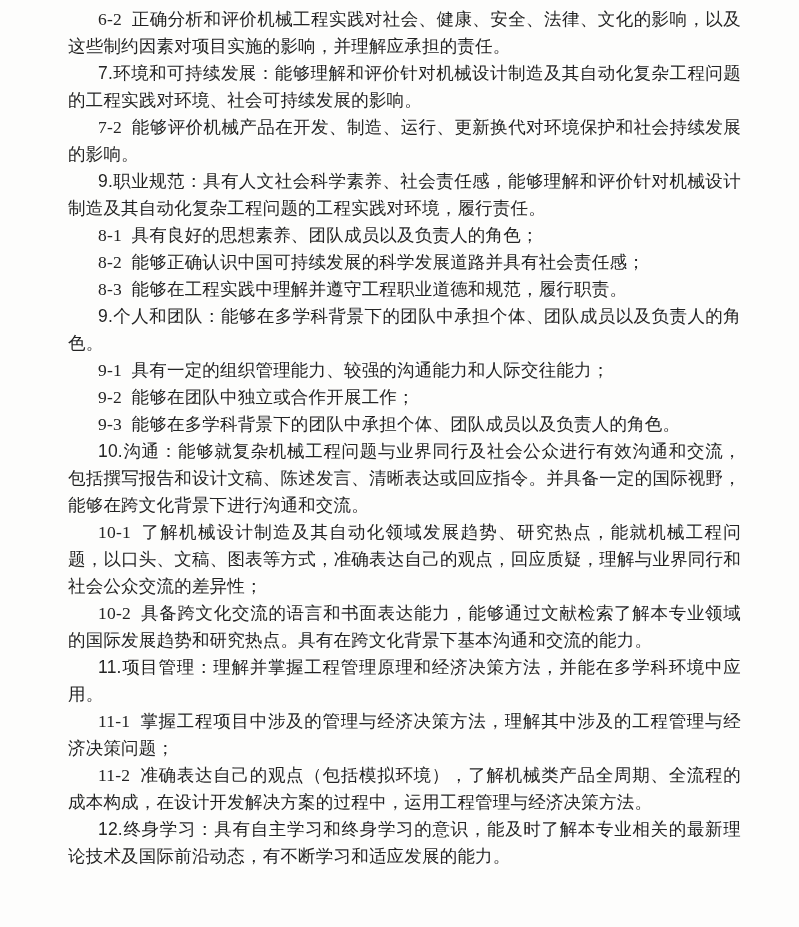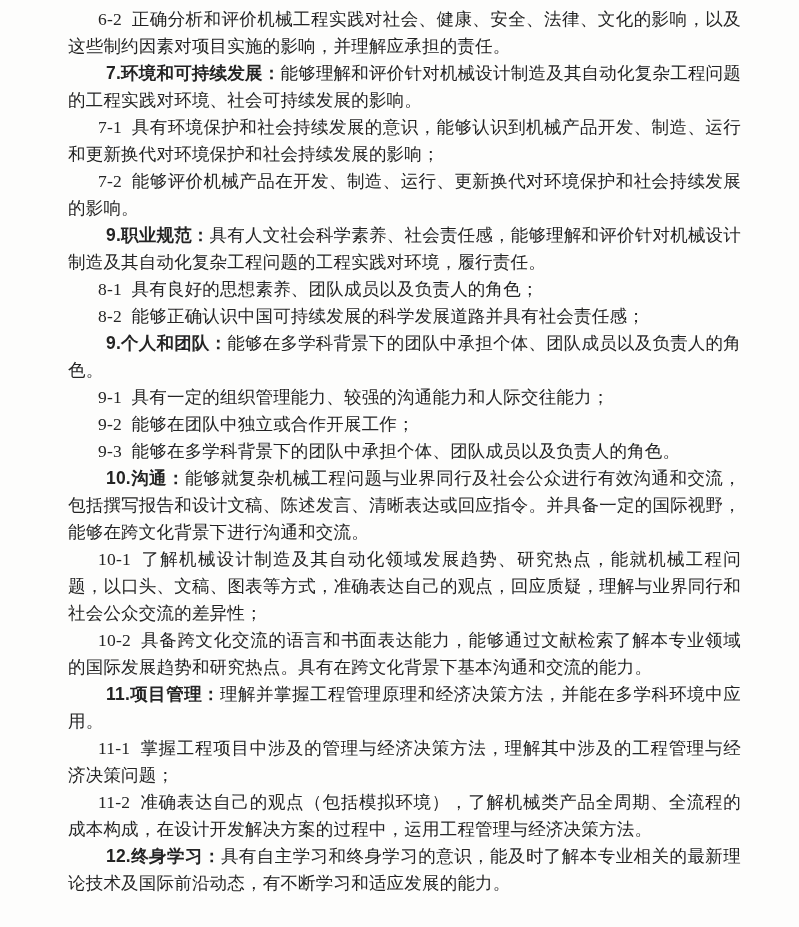--- a/index.html
+++ b/index.html
@@ -32,58 +32,57 @@
     text-justify: inter-ideograph;
     letter-spacing: 0.2px;
   }
   .num {
     font-family: "Liberation Serif", "DejaVu Serif", serif;
     margin-right: 0.55em;
     white-space: nowrap;
   }
   .lead {
     font-family: "Liberation Sans", "DejaVu Sans", sans-serif;
-    font-weight: 700;
-    margin-left: 8px;
+    font-weight: 400;
   }
   .num:empty, .lead:empty { display: none; margin: 0; }
 </style>
 </head>
 <body>
 
 <div class="page">
   <div id="doc-body">
   <p class="para">
     <span class="num">6-2</span><span class="body">正确分析和评价机械工程实践对社会、健康、安全、法律、文化的影响，以及这些制约因素对项目实施的影响，并理解应承担的责任。</span>
   </p>
 
   <p class="para">
     <b class="lead">7.环境和可持续发展：</b><span class="body">能够理解和评价针对机械设计制造及其自动化复杂工程问题的工程实践对环境、社会可持续发展的影响。</span>
   </p>
 
-  <p class="para">
-    <span class="num">7-1</span><span class="body">具有环境保护和社会持续发展的意识，能够认识到机械产品开发、制造、运行和更新换代对环境保护和社会持续发展的影响；</span>
-  </p>
 
   <p class="para">
     <span class="num">7-2</span><span class="body">能够评价机械产品在开发、制造、运行、更新换代对环境保护和社会持续发展的影响。</span>
   </p>
 
   <p class="para">
     <b class="lead">9.职业规范：</b><span class="body">具有人文社会科学素养、社会责任感，能够理解和评价针对机械设计制造及其自动化复杂工程问题的工程实践对环境，履行责任。</span>
   </p>
 
   <p class="para">
     <span class="num">8-1</span><span class="body">具有良好的思想素养、团队成员以及负责人的角色；</span>
   </p>
 
   <p class="para">
     <span class="num">8-2</span><span class="body">能够正确认识中国可持续发展的科学发展道路并具有社会责任感；</span>
   </p>
 
+  <p class="para">
+    <span class="num">8-3</span><span class="body">能够在工程实践中理解并遵守工程职业道德和规范，履行职责。</span>
+  </p>
 
   <p class="para">
     <b class="lead">9.个人和团队：</b><span class="body">能够在多学科背景下的团队中承担个体、团队成员以及负责人的角色。</span>
   </p>
 
   <p class="para">
     <span class="num">9-1</span><span class="body">具有一定的组织管理能力、较强的沟通能力和人际交往能力；</span>
   </p>
 
   <p class="para">

